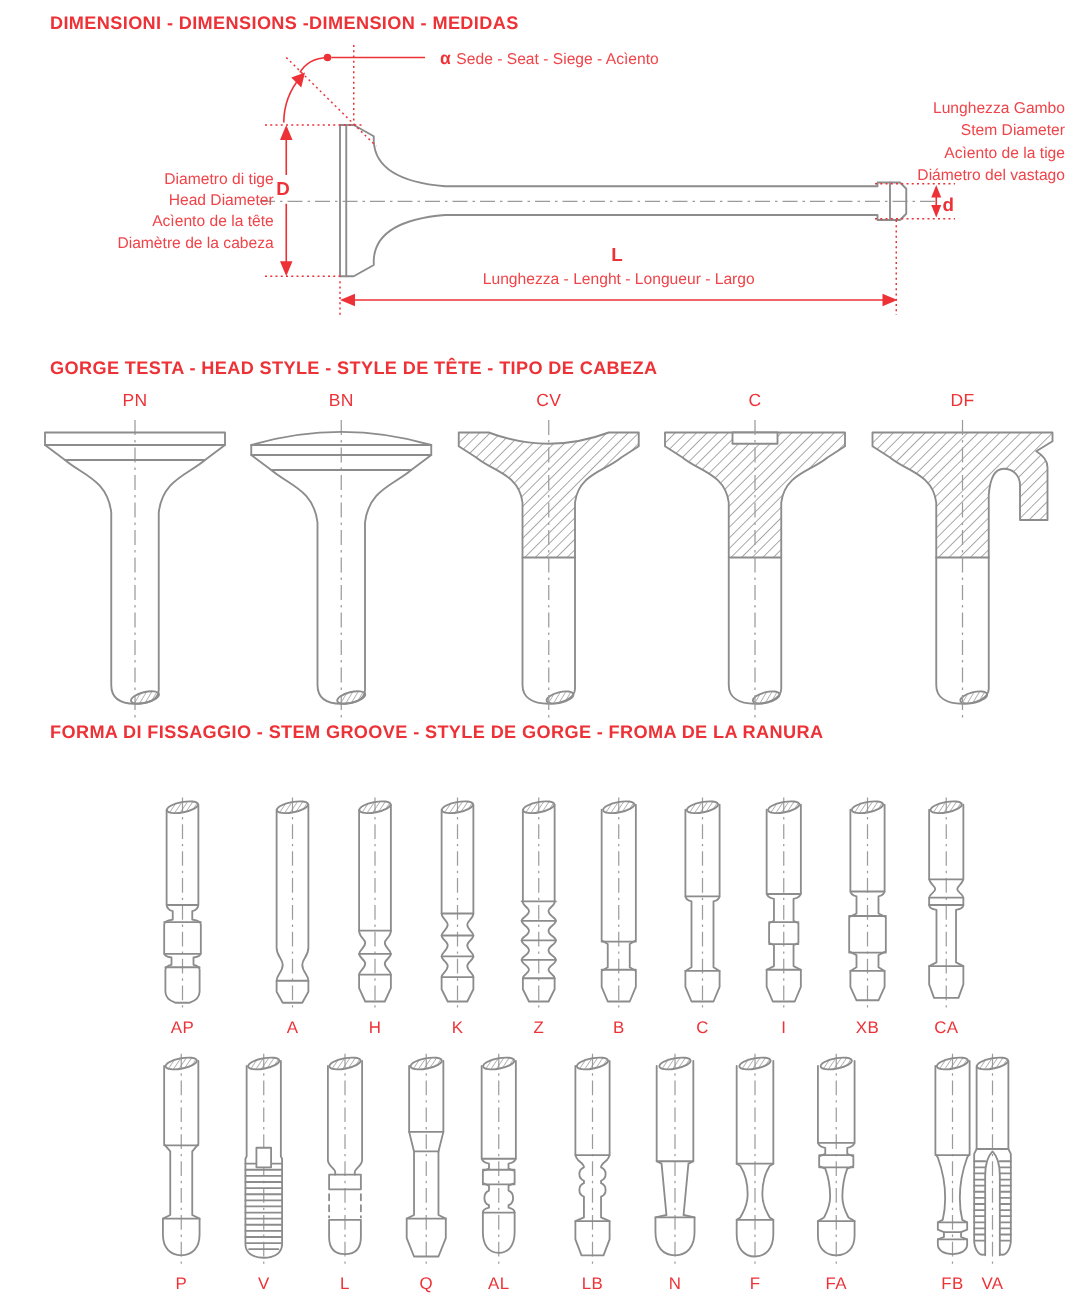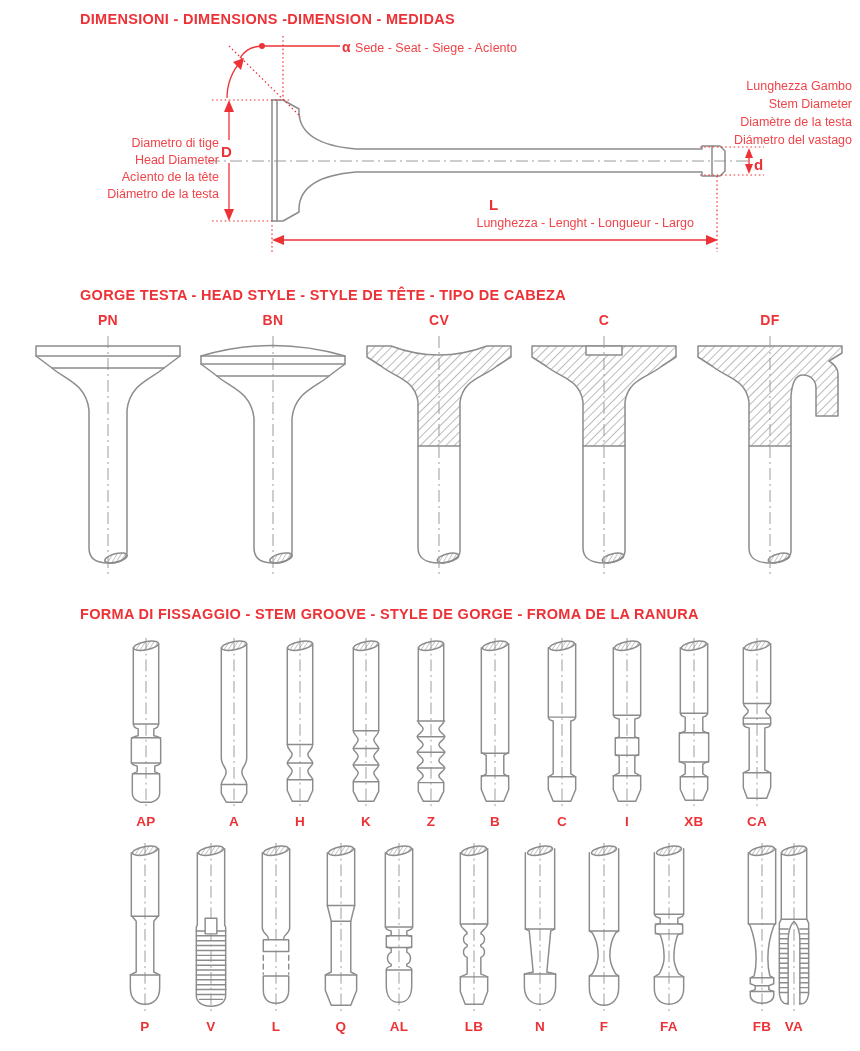--- a/index.html
+++ b/index.html
@@ -1,22 +1,22 @@
 <!DOCTYPE html>
 <html><head>
 <meta charset="utf-8">
 <style>
   html,body{margin:0;padding:0;background:#fff;}
   body{width:860px;height:1051px;position:relative;overflow:hidden;
        font-family:"Liberation Sans",sans-serif;}
   .abs{position:absolute;}
-  .t-title{font-weight:700;font-size:14.5px;color:#ED3237;letter-spacing:.3px;white-space:nowrap;margin-left:40px;}
+  .t-title{font-weight:700;font-size:14.5px;color:#ED3237;letter-spacing:.3px;white-space:nowrap;}
   .t-dim{font-size:12.5px;font-weight:500;color:#EF4449;white-space:nowrap;}
   .t-big{font-weight:700;font-size:15px;color:#ED3237;}
-  .t-label{font-weight:700;font-size:13.5px;color:#ED3237;text-align:center;letter-spacing:.3px;}
+  .t-label{font-weight:400;font-size:13.5px;color:#ED3237;text-align:center;letter-spacing:.3px;}
   .rt{text-align:right;line-height:18px;}
   svg{display:block;}
   .ln{stroke:#8C8C8C;stroke-width:1.5;fill:none;stroke-linejoin:round;stroke-linecap:round;}
   .lnf{stroke:#8C8C8C;stroke-width:1.5;stroke-linejoin:round;}
   .cl{stroke:#9B9B9B;stroke-width:1;fill:none;stroke-dasharray:12 4 2 4;}
   .red{stroke:#ED3237;stroke-width:1.3;fill:none;}
   .reddot{stroke:#ED3237;stroke-width:1.2;fill:none;stroke-dasharray:1.6 2.6;}
   .redf{fill:#ED3237;stroke:none;}
   .hcell{position:absolute;width:164px;text-align:center;}
   .hcell .t-label{font-size:14px;margin-bottom:2px;}
@@ -71,43 +71,43 @@
 
   <path class="red" d="M276,240 H714"></path>
   <polygon class="redf" points="272,240 284,235 284,245"></polygon>
   <polygon class="redf" points="718,240 706,235 706,245"></polygon>
 
   <path class="red" d="M749,151 V171"></path>
   <polygon class="redf" points="749,148 745,158 753,158"></polygon>
   <polygon class="redf" points="749,174 745,164 753,164"></polygon>
 </svg>
 
-<div class="abs" style="left:342px;top:38px">
+<div class="abs" style="left:352px;top:38px">
   <span class="t-big" style="font-size:14px">α</span>
   <span class="t-dim">Sede - Seat - Siege - Acìento</span>
 </div>
 
 <div class="abs t-dim rt" style="right:8px;top:77px">
   <div>Lunghezza Gambo</div>
   <div>Stem Diameter</div>
-  <div>Diamètre de la testa</div>
+  <div>Acìento de la tige</div>
   <div>Diámetro del vastago</div>
 </div>
 
 <div class="abs t-dim rt" style="right:641px;top:135px;line-height:17px">
   <div>Diametro di tige</div>
   <div>Head Diameter</div>
   <div>Acìento de la tête</div>
-  <div>Diámetro de la testa</div>
+  <div>Diamètre de la cabeza</div>
 </div>
 
 <div class="abs t-big" style="left:221px;top:143px">D</div>
 <div class="abs t-big" style="left:489px;top:196px">L</div>
 <div class="abs t-big" style="left:754px;top:156px">d</div>
-<div class="abs t-dim" style="left:264px;top:216px;width:430px;text-align:right">Lunghezza - Lenght - Longueur - Largo</div>
+<div class="abs t-dim" style="left:280px;top:216px;width:430px;text-align:center">Lunghezza - Lenght - Longueur - Largo</div>
 
 <div class="abs t-title" style="left:40px;top:287px">GORGE TESTA - HEAD STYLE - STYLE DE TÊTE - TIPO DE CABEZA</div>
 
 <div class="hcell" style="left:26px;top:312px">
   <div class="t-label">PN</div>
   <svg viewBox="0 0 164 250" width="164" height="250">
     <path class="cl" d="M82,6 V244"></path>
     <path class="ln" d="M10,16 H154 V26 H10 Z"></path>
     <path class="ln" d="M10,26 L26,38 M154,26 L138,38 M26,38 H138"></path>
     <path class="ln" d="M26,38 C40,50 60,54 63,80 V218 C63,228 70,233 82,233 C92,233 101,230 101,222 V80 C104,54 124,50 138,38"></path>
@@ -151,21 +151,21 @@
 <div class="hcell" style="left:688px;top:312px">
   <div class="t-label">DF</div>
   <svg viewBox="0 0 164 250" width="164" height="250">
     <path class="lnf" fill="url(#h1)" d="M10,16 H154 V23 L141,31 C146,34 150,38 150,44 V86 H128 V58 C128,50 122,45 115,45 C108,45 104,53 103,66 V116 H61 V72 C58,49 37,47 24,36 L10,27 Z"></path>
     <path class="ln" d="M61,116 V218 C61,228 69,233 82,233 C92,233 103,229 103,221 V116"></path>
     <ellipse class="lnf" fill="url(#h2)" cx="91" cy="228" rx="11" ry="4.2" transform="rotate(-14 91 228)"></ellipse>
     <path class="cl" d="M82,6 V244"></path>
   </svg>
 </div>
 
-<div class="abs t-title" style="left:40px;top:606px">FORMA DI FISSAGGIO - STEM GROOVE - STYLE DE GORGE - FROMA DE LA RANURA</div>
+<div class="abs t-title" style="left:40px;top:578px">FORMA DI FISSAGGIO - STEM GROOVE - STYLE DE GORGE - FROMA DE LA RANURA</div>
 
 <div class="scell" style="left:116px;top:636px">
   <svg viewBox="0 0 60 178">
     <path class="cl" d="M30,2 V176"></path>
     <path class="ln" d="M17,12 V89 Q17,94 22,95 V102 Q15,103 15,106 V129 Q15,132 21,133 V139 Q16,140 16,143 V161 Q16,167 24,170 H36 Q44,167 44,161 V143 Q44,140 39,139 V133 Q45,132 45,129 V106 Q45,103 38,102 V95 Q43,94 43,89 V8"></path>
     <path class="ln" d="M17,90 H43 M15,104 H45 M15,130 H45 M16,141 H44"></path>
     <ellipse class="lnf" fill="url(#h2)" cx="30" cy="10" rx="13" ry="4.2" transform="rotate(-11 30 10)"></ellipse>
   </svg>
   <div class="t-label">AP</div>
 </div>

